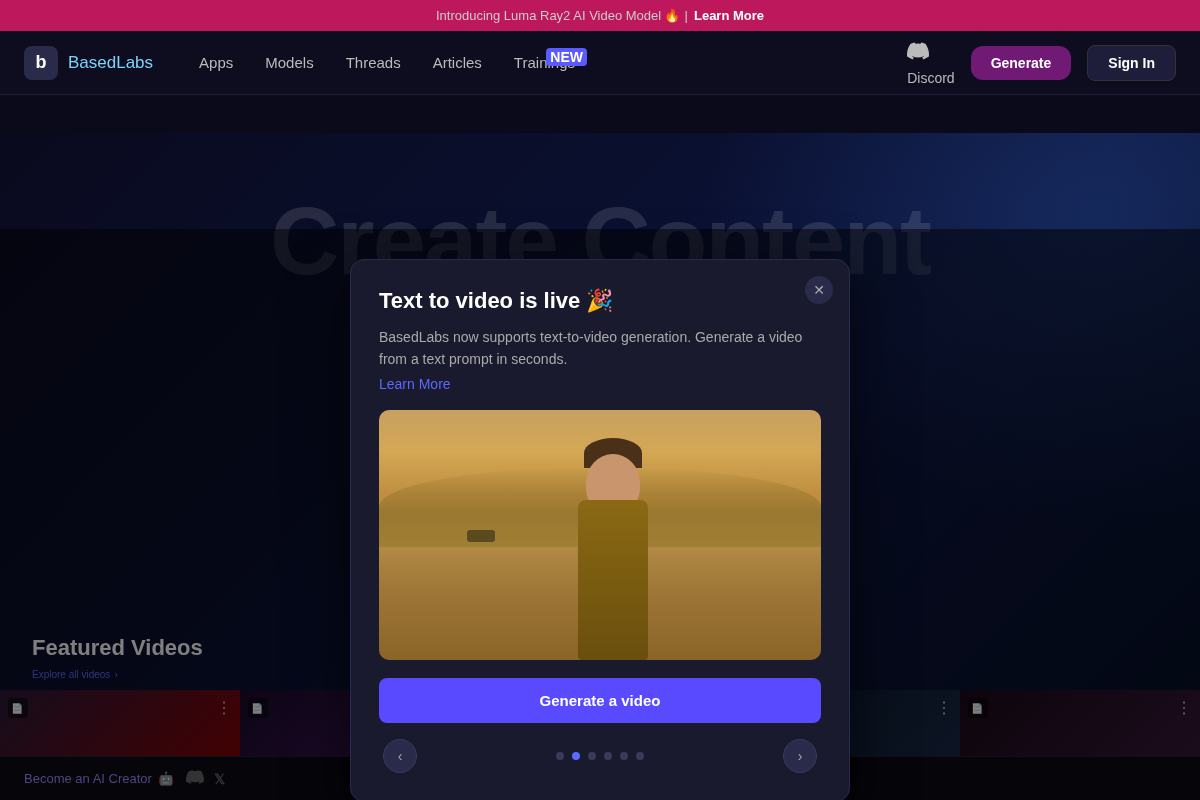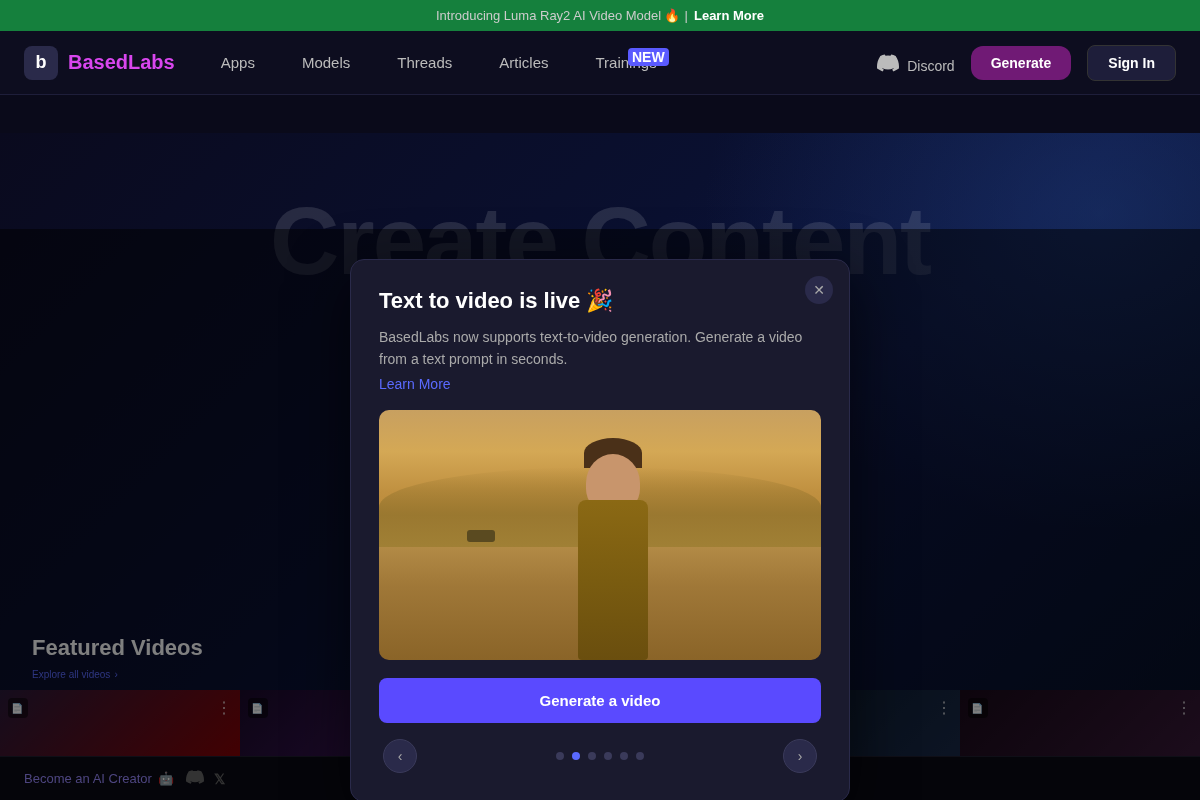--- a/index.html
+++ b/index.html
@@ -8,21 +8,21 @@
       background: #0a0a1a;
       color: #fff;
       width: 1200px;
       height: 800px;
       overflow: hidden;
       position: relative;
     }
 
     
     .announcement-bar {
-      background: #15803d;
+      background: #be185d;
       text-align: center;
       padding: 8px 16px;
       font-size: 13px;
       color: #ccc;
       display: flex;
       align-items: center;
       justify-content: center;
       gap: 6px;
     }
     .announcement-bar .learn-more-link {
@@ -54,28 +54,28 @@
       background: #2a2a4a;
       border-radius: 8px;
       display: flex;
       align-items: center;
       justify-content: center;
       font-size: 18px;
       font-weight: bold;
       color: #fff;
     }
     .logo-text {
-      font-size: 20px;
-      font-weight: 700;
-      color: #d946ef;
+      font-size: 17px;
+      font-weight: 400;
+      color: #7dd3fc;
     }
     .nav-links {
       display: flex;
       align-items: flex-start;
-      gap: 19px;
+      gap: 4px;
       flex: 1;
     }
     .nav-link {
       padding: 8px 14px;
       color: #bbb;
       font-size: 15px;
       cursor: pointer;
       border-radius: 6px;
       position: relative;
     }
@@ -90,25 +90,26 @@
       padding: 1px 4px;
       border-radius: 4px;
     }
     .nav-right {
       display: flex;
       align-items: center;
       gap: 16px;
     }
     .discord-btn {
       display: flex;
-      align-items: flex-end;
+      align-items: flex-start;
       gap: 8px;
       color: #bbb;
       font-size: 14px;
       cursor: pointer;
+      flex-direction: column;
     }
     .discord-icon {
       width: 22px;
       height: 22px;
       fill: #bbb;
     }
     .generate-btn {
       background: #701a75;
       color: #fff;
       border: none;

